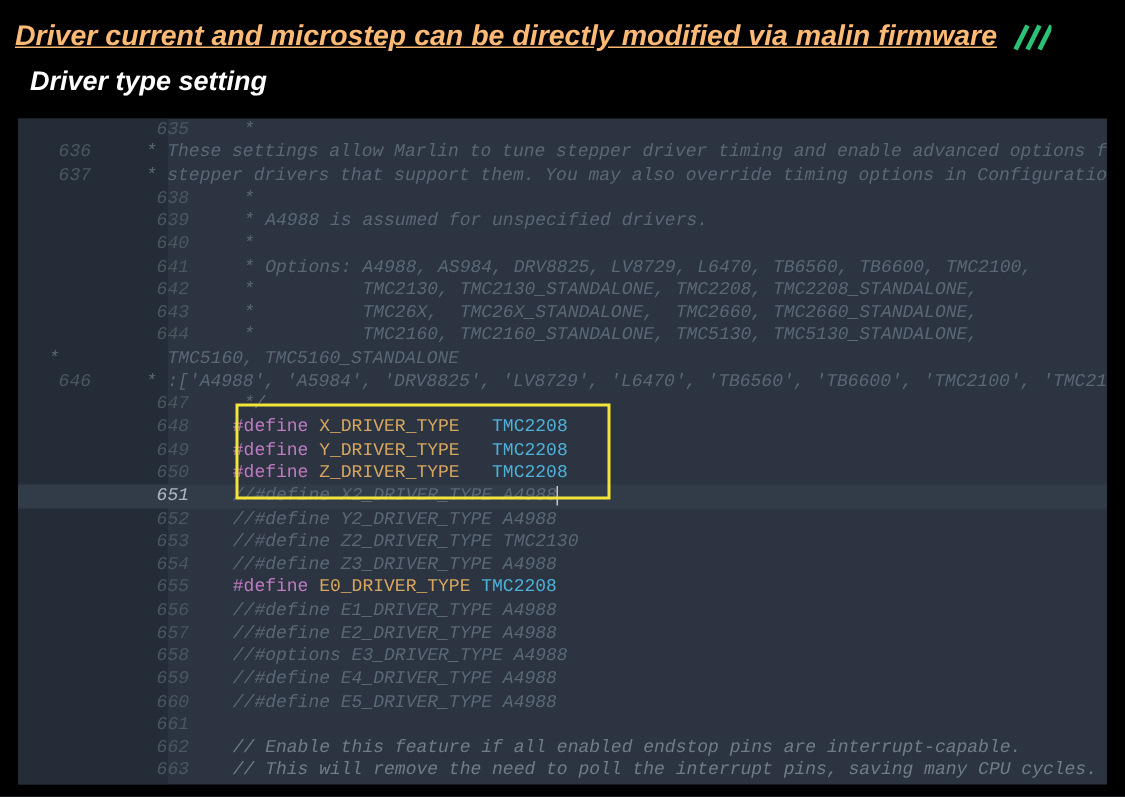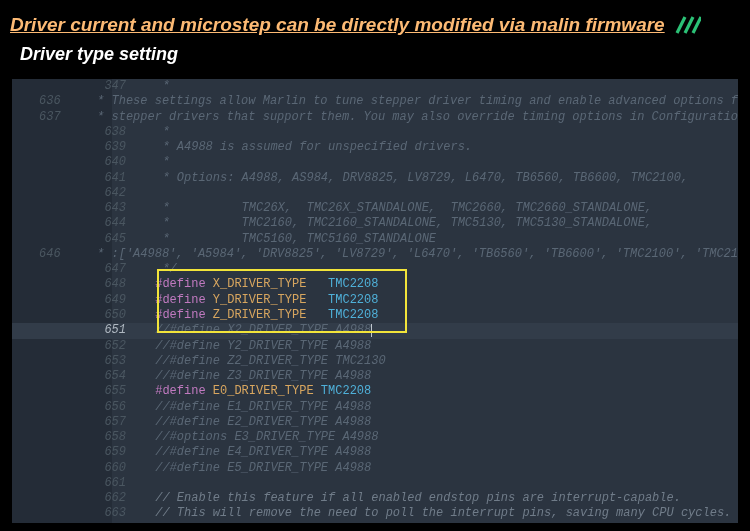--- a/index.html
+++ b/index.html
@@ -114,21 +114,21 @@
     </svg>
   </span>
 </div>
 
 <div class="subtitle">Driver type setting</div>
 
 <div class="editor-area">
   <div class="gutter"></div>
   <div id="code-container">
       <div class="code-row">
-        <div class="line-num">347</div>
+        <div class="line-num">635</div>
         <div class="code"><span class="plain-code">  *</span></div>
       </div>
       <div class="code-row">
         <div class="line-num">636</div>
         <div class="code"><span class="plain-code">  * These settings allow Marlin to tune stepper driver timing and enable advanced options f</span></div>
       </div>
       <div class="code-row">
         <div class="line-num">637</div>
         <div class="code"><span class="plain-code">  * stepper drivers that support them. You may also override timing options in Configuratio</span></div>
       </div>
@@ -143,31 +143,31 @@
       <div class="code-row">
         <div class="line-num">640</div>
         <div class="code"><span class="plain-code">  *</span></div>
       </div>
       <div class="code-row">
         <div class="line-num">641</div>
         <div class="code"><span class="plain-code">  * Options: A4988, AS984, DRV8825, LV8729, L6470, TB6560, TB6600, TMC2100,</span></div>
       </div>
       <div class="code-row">
         <div class="line-num">642</div>
+        <div class="code"><span class="plain-code">  *          TMC2130, TMC2130_STANDALONE, TMC2208, TMC2208_STANDALONE,</span></div>
       </div>
       <div class="code-row">
         <div class="line-num">643</div>
         <div class="code"><span class="plain-code">  *          TMC26X,  TMC26X_STANDALONE,  TMC2660, TMC2660_STANDALONE,</span></div>
       </div>
       <div class="code-row">
         <div class="line-num">644</div>
         <div class="code"><span class="plain-code">  *          TMC2160, TMC2160_STANDALONE, TMC5130, TMC5130_STANDALONE,</span></div>
       </div>
       <div class="code-row">
-        <div class="line-num">645</div>
         <div class="code"><span class="plain-code">  *          TMC5160, TMC5160_STANDALONE</span></div>
       </div>
       <div class="code-row">
         <div class="line-num">646</div>
         <div class="code"><span class="plain-code">  * :['A4988', 'A5984', 'DRV8825', 'LV8729', 'L6470', 'TB6560', 'TB6600', 'TMC2100', 'TMC21</span></div>
       </div>
       <div class="code-row">
         <div class="line-num">647</div>
         <div class="code"><span class="plain-code">  */</span></div>
       </div>

